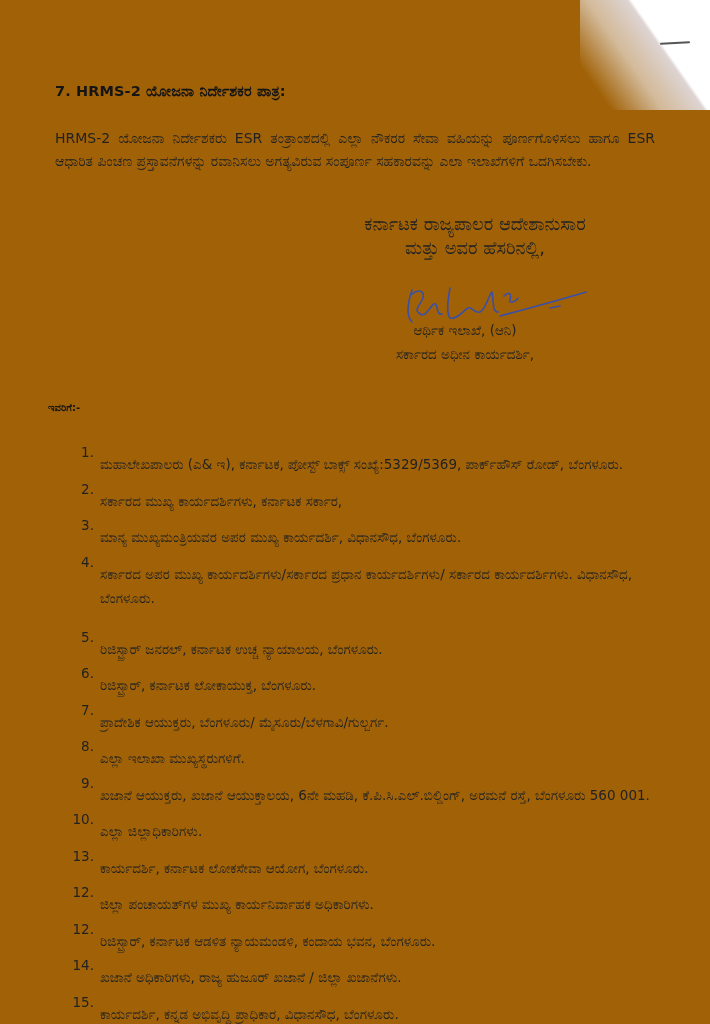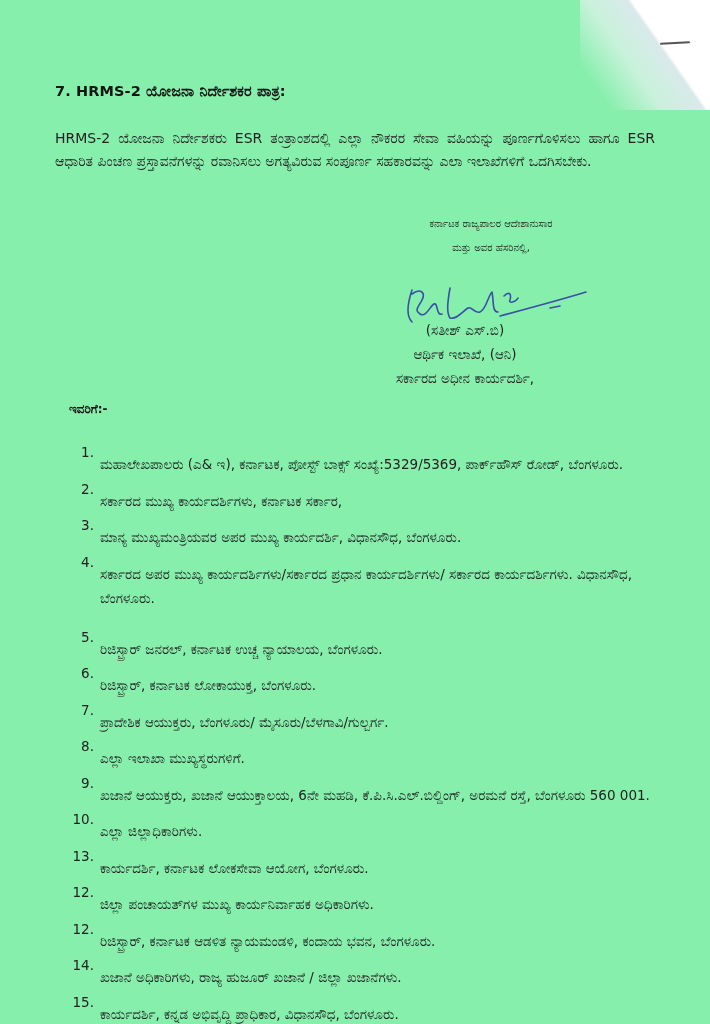--- a/index.html
+++ b/index.html
@@ -12,21 +12,21 @@
       height: 1024px;
       position: relative;
       overflow: hidden;
       font-family: "DejaVu Sans", "Liberation Sans", sans-serif;
       color: #1c1c1c;
     }
     .page {
       position: absolute;
       left: 0; top: 0;
       width: 710px; height: 1024px;
-      background: #86efac;
+      background: #a16207;
     }
     .corner-shade {
       position: absolute;
       right: 0; top: 0;
       width: 130px; height: 110px;
       background: linear-gradient(235deg, rgba(255,255,255,1) 0%, rgba(255,255,255,1) 38%, rgba(232,232,246,0.85) 40%, rgba(244,244,250,0.6) 60%, rgba(255,255,255,0) 85%);
       pointer-events: none;
     }
     .corner-mark {
       position: absolute;
@@ -49,45 +49,45 @@
       left: 55px; top: 116px;
       width: 600px;
       font-size: 14px;
       line-height: 23px;
       text-align: justify;
       color: #222;
       margin-top: 11px;
     }
     .sign-block {
       position: absolute;
-      left: 346px; top: 212px;
+      left: 330px; top: 212px;
       width: 290px;
       text-align: center;
-      font-size: 10px;
+      font-size: 18px;
       line-height: 24px;
       color: #222;
     }
     .signature {
       position: absolute;
       left: 400px; top: 282px;
       width: 190px; height: 50px;
     }
     .signatory {
       position: absolute;
       left: 330px; top: 318px;
       width: 270px;
       text-align: center;
       font-size: 13.5px;
       line-height: 24px;
       color: #222;
     }
     .to-heading {
       position: absolute;
-      left: 69px; top: 402px;
-      font-size: 12px;
+      left: 48px; top: 402px;
+      font-size: 10px;
       font-weight: bold;
       color: #151515;
     }
     .recipients {
       position: absolute;
       left: 70px; top: 440px;
       width: 590px;
       margin: 0; padding: 0;
       list-style: none;
       font-size: 13.5px;
@@ -126,21 +126,20 @@
   <div class="sign-block">
     <div>ಕರ್ನಾಟಕ ರಾಜ್ಯಪಾಲರ ಆದೇಶಾನುಸಾರ</div>
     <div>ಮತ್ತು ಅವರ ಹೆಸರಿನಲ್ಲಿ,</div>
   </div>
 
   <svg class="signature" viewBox="0 0 190 50">
     <path d="M12 8 C 8 20, 6 34, 12 40 M12 12 C 20 6, 26 10, 22 18 C 18 26, 14 28, 20 32 C 26 36, 30 24, 34 22 C 38 20, 36 34, 42 32 M50 6 C 48 18, 46 30, 50 36 C 56 38, 62 30, 68 26 C 72 24, 74 32, 80 30 C 86 28, 88 14, 92 10 C 94 20, 92 30, 98 30 M104 14 C 108 10, 112 10, 110 18 C 108 22, 116 20, 118 16 M100 34 C 130 26, 160 18, 186 10 M150 26 L 160 24" fill="none" stroke="#3a4fa8" stroke-width="1.6" stroke-linecap="round" stroke-linejoin="round"></path>
   </svg>
 
   <div class="signatory">
-    <div>(ಸತೀಶ್ ಎಸ್.ಬಿ)</div>
     <div>ಆರ್ಥಿಕ ಇಲಾಖೆ, (ಆನಿ)</div>
     <div>ಸರ್ಕಾರದ ಅಧೀನ ಕಾರ್ಯದರ್ಶಿ,</div>
   </div>
 
   <div class="to-heading">ಇವರಿಗೆ:-</div>
 
   <ul class="recipients">
     <li>
         <span class="num">1.</span>
         <span class="txt">ಮಹಾಲೇಖಪಾಲರು (ಎ&amp; ಇ), ಕರ್ನಾಟಕ, ಪೋಸ್ಟ್ ಬಾಕ್ಸ್ ಸಂಖ್ಯೆ:5329/5369, ಪಾರ್ಕ್‌ಹೌಸ್ ರೋಡ್, ಬೆಂಗಳೂರು.</span>

